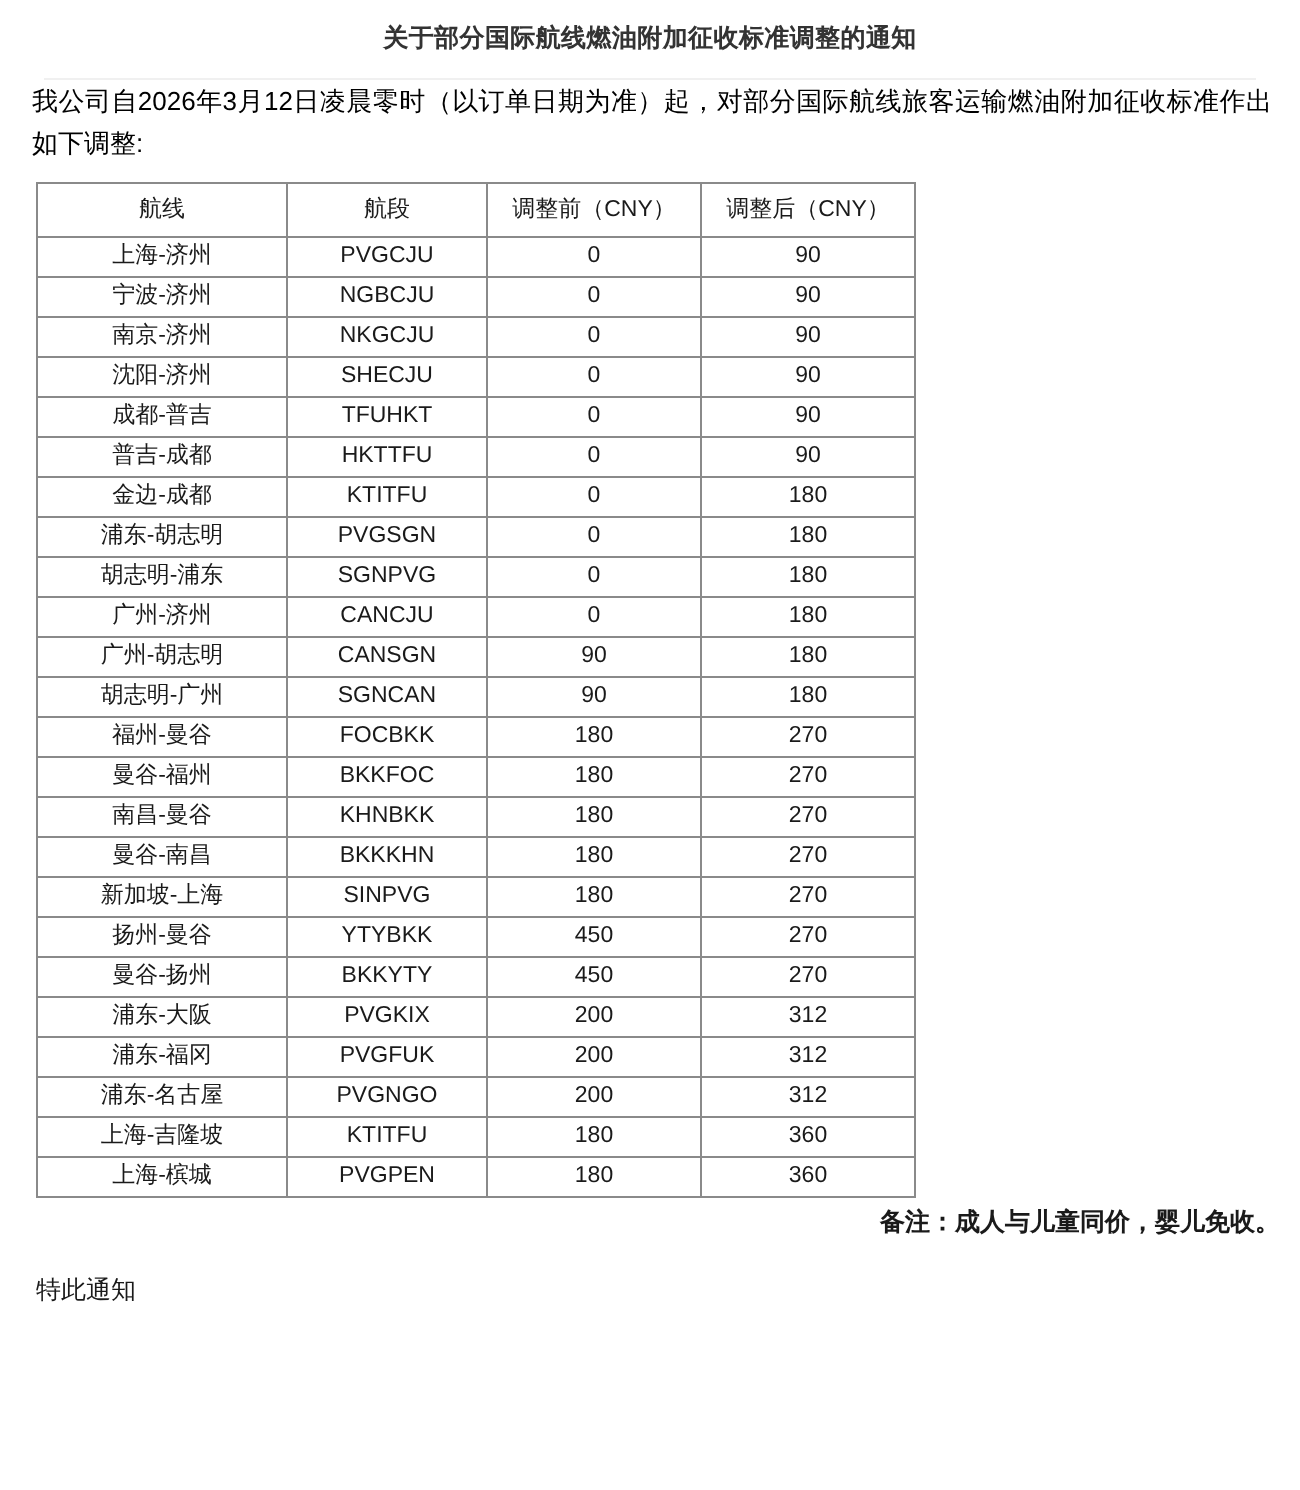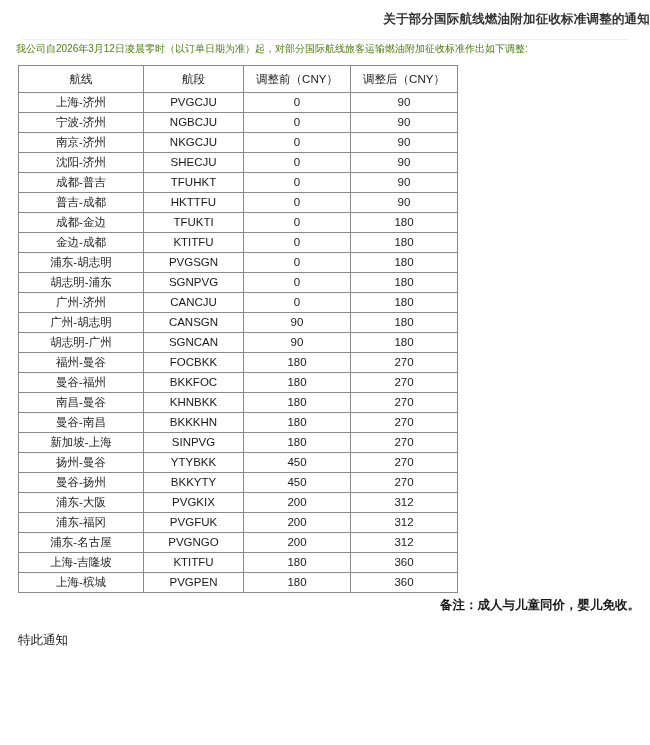--- a/index.html
+++ b/index.html
@@ -14,21 +14,21 @@
     color: #1a1a1a;
     overflow: hidden;
   }
   .page {
     position: relative;
     width: 650px;
     height: 745px;
     box-sizing: border-box;
   }
   .notice-title {
-    text-align: right;
+    text-align: center;
     font-size: 12.5px;
     font-weight: 700;
     color: #333333;
     padding-top: 11px;
     letter-spacing: 0.2px;
   }
   .title-divider {
     height: 1px;
     background: #f0f0f0;
     margin: 11px 22px 0 22px;
@@ -37,22 +37,22 @@
     padding: 0 10px 0 16px;
   }
   .salutation {
     font-size: 13px;
     font-weight: 700;
     color: #1a1a1a;
     margin-top: 13px;
     line-height: 1.55;
   }
   .intro {
-    font-size: 10px;
-    color: #4d7c0f;
+    font-size: 13px;
+    color: #000000;
     line-height: 1.6;
     margin-top: 1px;
     text-align: justify;
     padding-right: 4px;
   }
   table.fuel-table {
     border-collapse: collapse;
     margin-top: 8px;
     margin-left: 2px;
     width: 439px;
@@ -155,26 +155,20 @@
             <td>0</td>
             <td>90</td>
           </tr>
           <tr>
             <td>普吉-成都</td>
             <td>HKTTFU</td>
             <td>0</td>
             <td>90</td>
           </tr>
           <tr>
-            <td>成都-金边</td>
-            <td>TFUKTI</td>
-            <td>0</td>
-            <td>180</td>
-          </tr>
-          <tr>
             <td>金边-成都</td>
             <td>KTITFU</td>
             <td>0</td>
             <td>180</td>
           </tr>
           <tr>
             <td>浦东-胡志明</td>
             <td>PVGSGN</td>
             <td>0</td>
             <td>180</td>

